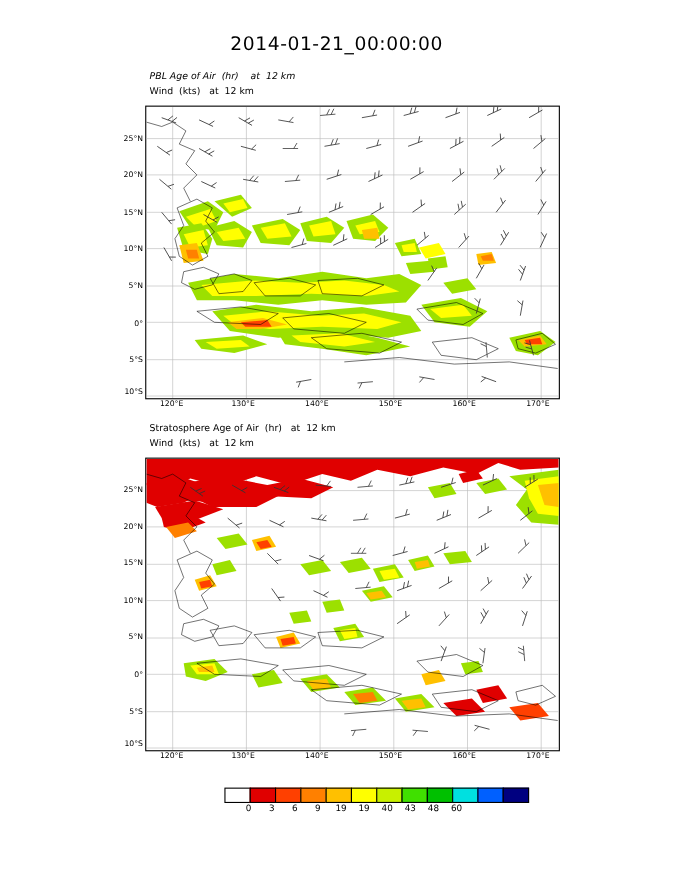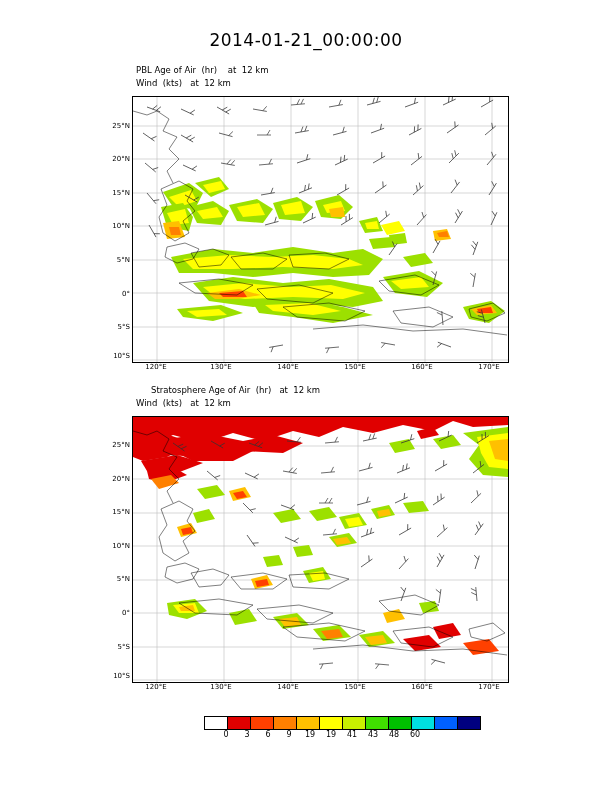--- a/index.html
+++ b/index.html
@@ -21,21 +21,21 @@
   .barb{stroke:#333;stroke-width:.7;fill:none;}
 </style>
 </head>
 <body>
 
 <div class="page">
 
   <div class="title">2014-01-21_00:00:00</div>
 
   <div class="panel" style="left:0;top:0;">
-    <div class="panel-head" style="left:136px;top:65px;">PBL Age of Air  (hr)    at  12 km</div>
+    <div class="panel-head" style="left:136px;top:65px;font-style:italic;">PBL Age of Air  (hr)    at  12 km</div>
     <div class="panel-head" style="left:136px;top:78px;">Wind  (kts)   at  12 km</div>
 
     <div class="tick-lab y" style="left:100px;top:122px;width:30px;">25°N</div>
     <div class="tick-lab y" style="left:100px;top:155px;width:30px;">20°N</div>
     <div class="tick-lab y" style="left:100px;top:189px;width:30px;">15°N</div>
     <div class="tick-lab y" style="left:100px;top:222px;width:30px;">10°N</div>
     <div class="tick-lab y" style="left:100px;top:256px;width:30px;">5°N</div>
     <div class="tick-lab y" style="left:100px;top:290px;width:30px;">0°</div>
     <div class="tick-lab y" style="left:100px;top:323px;width:30px;">5°S</div>
     <div class="tick-lab y" style="left:100px;top:352px;width:30px;">10°S</div>
@@ -381,21 +381,21 @@
           <g transform="translate(318,250) rotate(-160)">
               <line x1="0" y1="0" x2="14" y2="0"></line>
               <line x1="10" y1="0" x2="13" y2="-5"></line>
             </g>
         </g>
       </svg>
     </div>
   </div>
 
   <div class="panel" style="left:0;top:0;">
-    <div class="panel-head" style="left:151px;top:385px;">Stratosphere Age of Air  (hr)   at  12 km</div>
+    <div class="panel-head" style="left:136px;top:385px;">Stratosphere Age of Air  (hr)   at  12 km</div>
     <div class="panel-head" style="left:136px;top:398px;">Wind  (kts)   at  12 km</div>
 
     <div class="tick-lab y" style="left:100px;top:441px;width:30px;">25°N</div>
     <div class="tick-lab y" style="left:100px;top:475px;width:30px;">20°N</div>
     <div class="tick-lab y" style="left:100px;top:508px;width:30px;">15°N</div>
     <div class="tick-lab y" style="left:100px;top:542px;width:30px;">10°N</div>
     <div class="tick-lab y" style="left:100px;top:575px;width:30px;">5°N</div>
     <div class="tick-lab y" style="left:100px;top:609px;width:30px;">0°</div>
     <div class="tick-lab y" style="left:100px;top:643px;width:30px;">5°S</div>
     <div class="tick-lab y" style="left:100px;top:672px;width:30px;">10°S</div>
@@ -696,19 +696,19 @@
     <div class="sw" style="background:#000080;"></div>
   </div>
 
   <div class="cbar-labels" style="left:216px;top:730px;">
     <span>0</span>
     <span>3</span>
     <span>6</span>
     <span>9</span>
     <span>19</span>
     <span>19</span>
-    <span>41</span>
+    <span>40</span>
     <span>43</span>
     <span>48</span>
     <span>60</span>
   </div>
 
 </div>
 
 </body></html>

